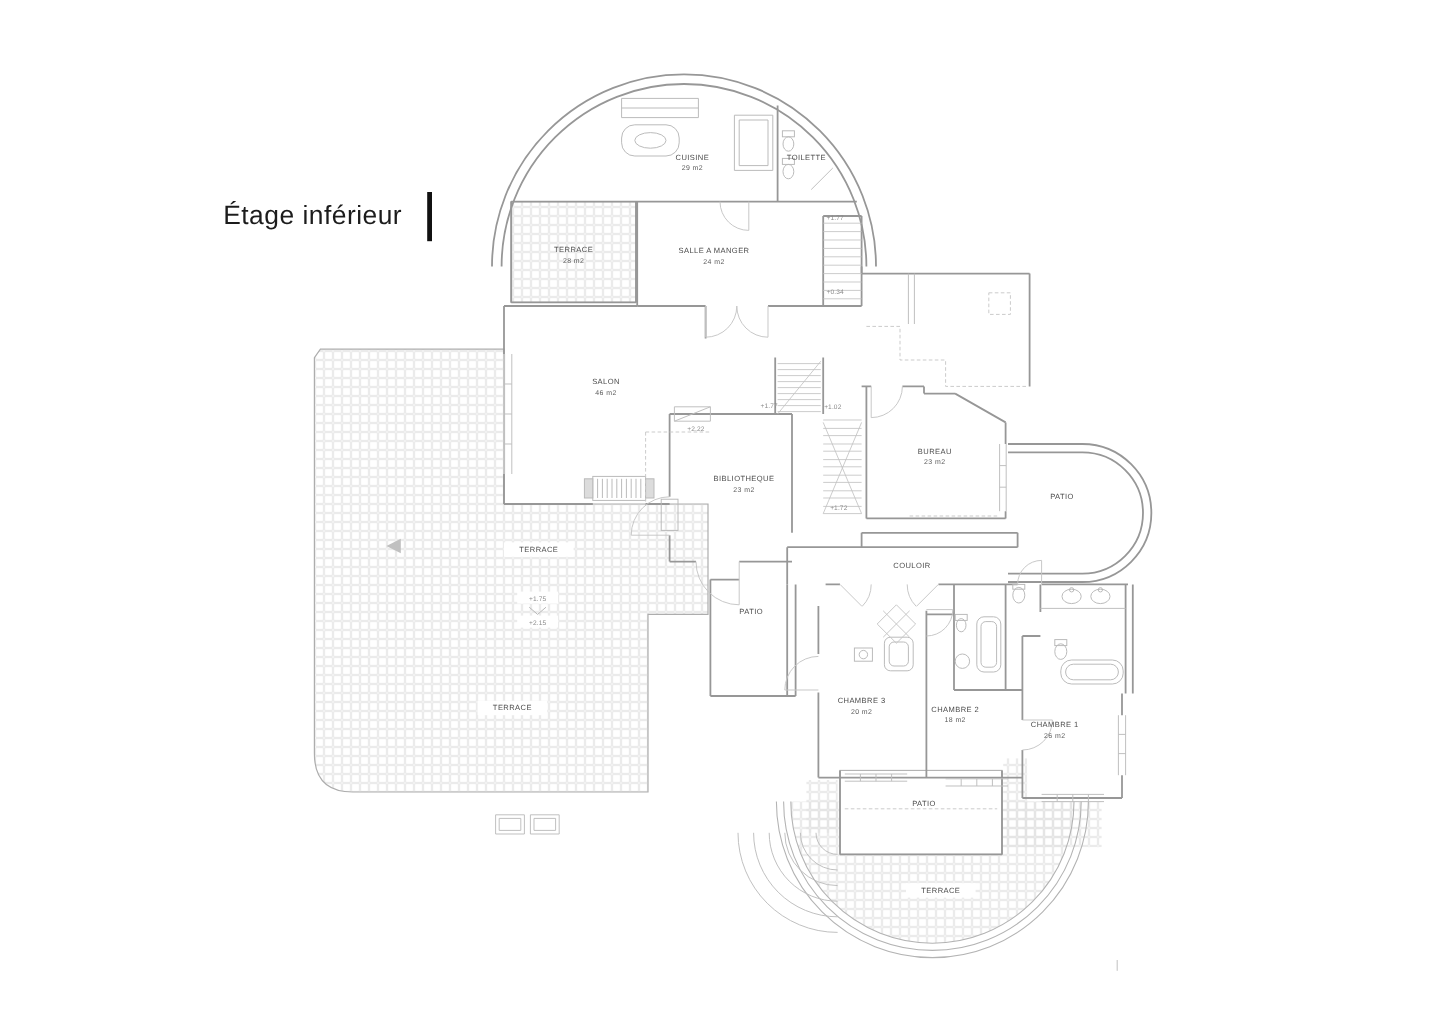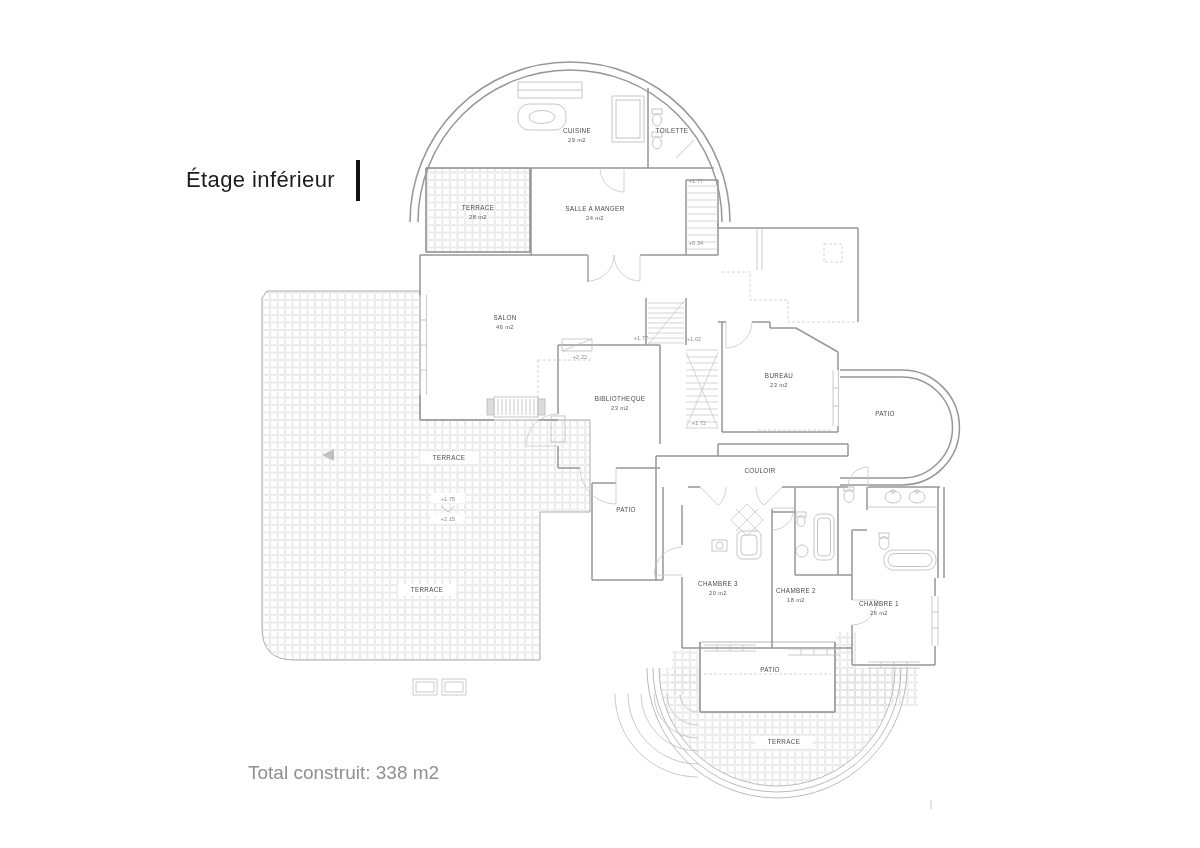--- a/index.html
+++ b/index.html
@@ -14,21 +14,20 @@
   svg text.area{font-size:5.8px;fill:#5a5a5a;}
   svg text.elev{font-size:5.5px;fill:#8a8a8a;letter-spacing:.1px;}
 </style>
 </head>
 <body>
 
 <div id="canvas">
 
   <div id="plan-title">Étage inférieur</div>
   <div id="title-bar"></div>
-  <div id="plan-footer">Total construit: 338 m2</div>
 
   <svg width="1200" height="848" viewBox="0 0 1200 848">
     <defs>
       <pattern id="tiles" width="7.5" height="7.5" patternUnits="userSpaceOnUse">
         <rect x="0.6" y="0.6" width="6.3" height="6.3" fill="none" stroke="#e3e3e3" stroke-width="0.7"></rect>
       </pattern>
     </defs>
 
     <g stroke="#adadad" stroke-width="1" fill="url(#tiles)">
       <path d="M267 291 H420 V420 H590 V512 H540 V660 H294 Q262 660 262 628 V298 Z"></path>

